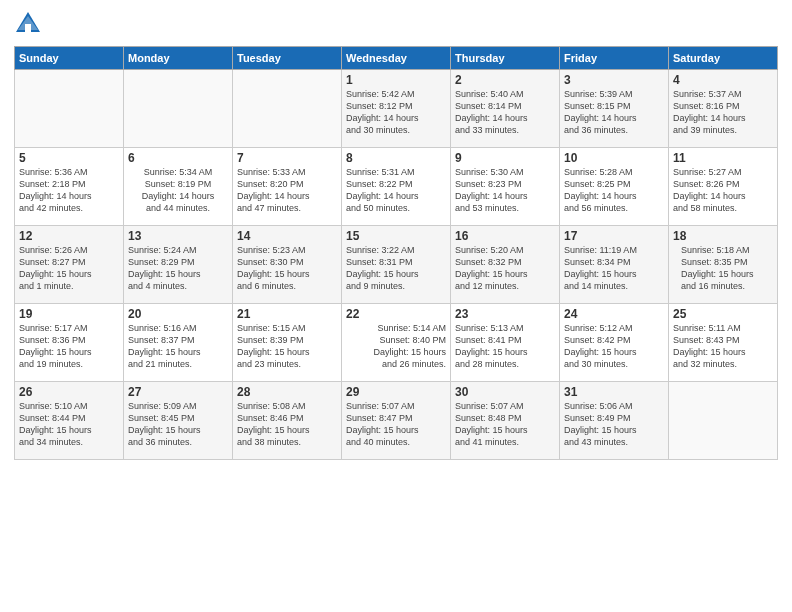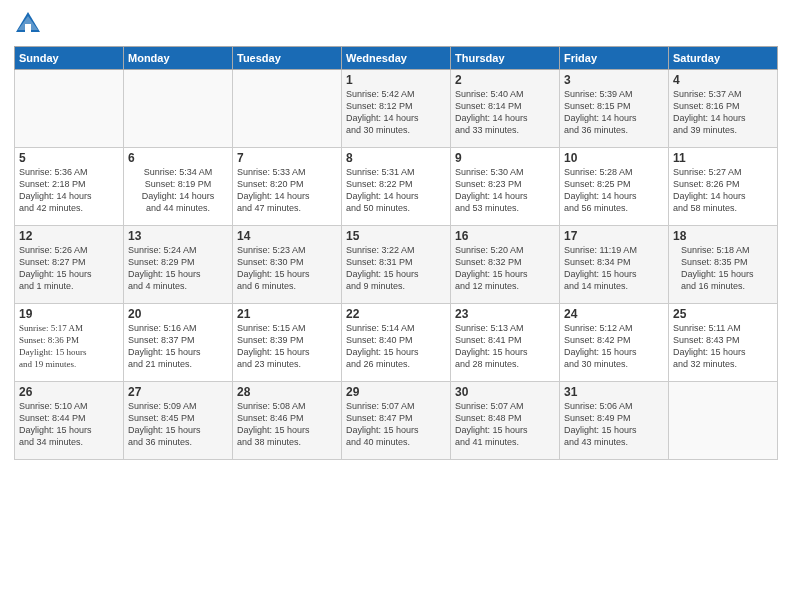--- a/index.html
+++ b/index.html
@@ -268,42 +268,42 @@
             <span class="day-number">18</span>
             <div class="day-info" style="white-space: pre-line; margin-left: 8px;">Sunrise: 5:18 AM
 Sunset: 8:35 PM
 Daylight: 15 hours
 and 16 minutes.</div>
           </td>
         </tr>
         <tr>
           <td>
             <span class="day-number">19</span>
-            <div class="day-info" style="white-space: pre-line; font-family: Liberation Serif, serif;">Sunrise: 5:17 AM
+            <div class="day-info" style="white-space: pre-line;">Sunrise: 5:17 AM
 Sunset: 8:36 PM
 Daylight: 15 hours
 and 19 minutes.</div>
           </td>
           <td>
             <span class="day-number">20</span>
             <div class="day-info" style="white-space: pre-line;">Sunrise: 5:16 AM
 Sunset: 8:37 PM
 Daylight: 15 hours
 and 21 minutes.</div>
           </td>
           <td>
             <span class="day-number">21</span>
             <div class="day-info" style="white-space: pre-line;">Sunrise: 5:15 AM
 Sunset: 8:39 PM
 Daylight: 15 hours
 and 23 minutes.</div>
           </td>
           <td>
             <span class="day-number">22</span>
-            <div class="day-info" style="white-space: pre-line;">Sunrise: 5:14 AM
+            <div class="day-info" style="white-space: pre-line; text-align: right;">Sunrise: 5:14 AM
 Sunset: 8:40 PM
 Daylight: 15 hours
 and 26 minutes.</div>
           </td>
           <td>
             <span class="day-number">23</span>
             <div class="day-info" style="white-space: pre-line;">Sunrise: 5:13 AM
 Sunset: 8:41 PM
 Daylight: 15 hours
 and 28 minutes.</div>

